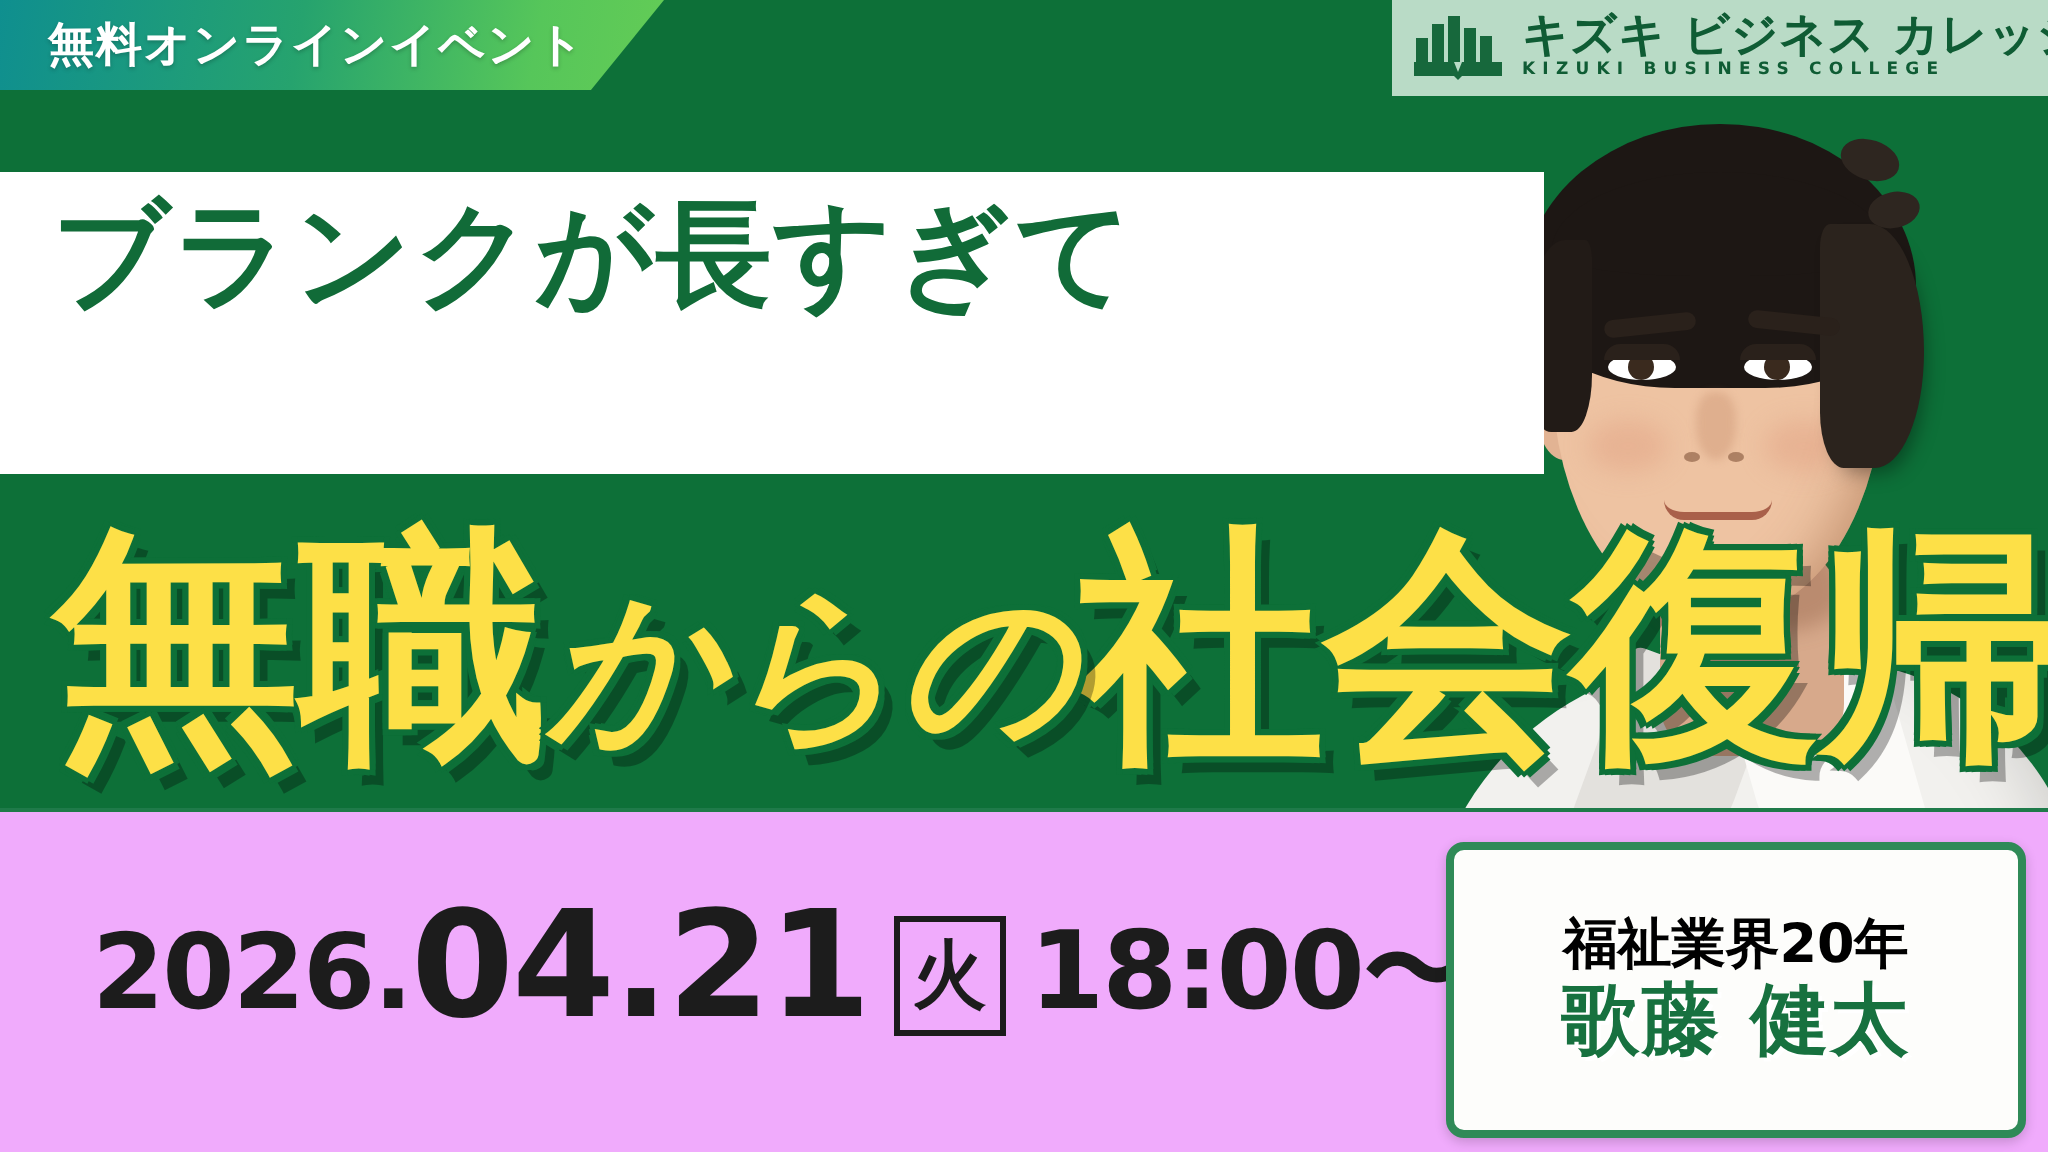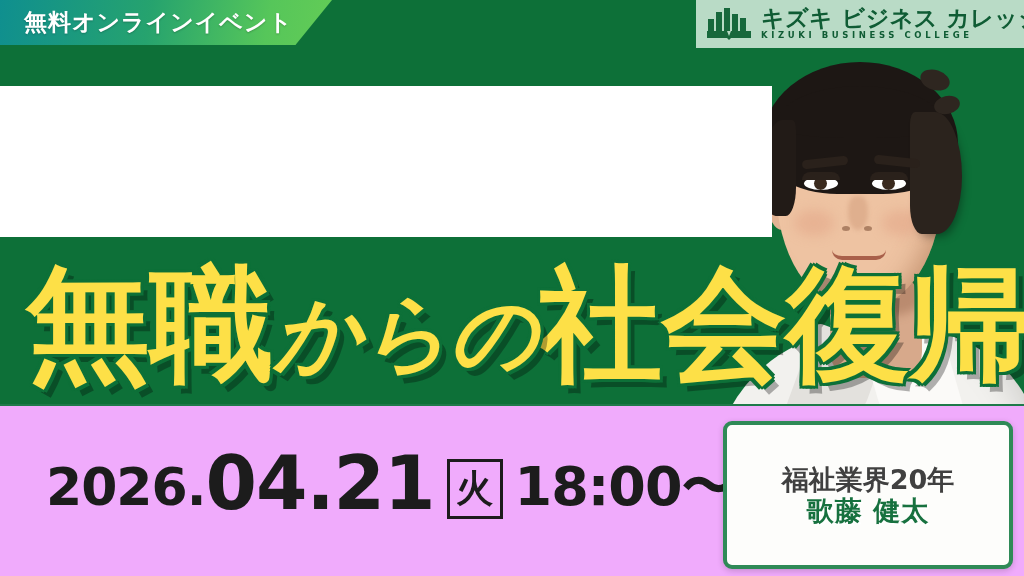--- a/index.html
+++ b/index.html
@@ -185,24 +185,24 @@
   .d-time{ font-size:54px; letter-spacing:-1px; }
 
   
   .speaker{
     position:absolute; left:723px; top:421px; width:290px; height:148px;
     background:#fdfdfb; border:4px solid #2f8a57; border-radius:9px;
     display:flex; flex-direction:column; align-items:center;
     justify-content:center; gap:2px; overflow:hidden;
     box-shadow:0 2px 6px rgba(0,0,0,.18);
   }
-  .sp-role1{ font-size:27px; font-weight:bold; color:#404040; line-height:1.08; white-space:nowrap; }
+  .sp-role1{ font-size:27px; font-weight:bold; color:#000000; line-height:1.08; white-space:nowrap; }
   .sp-role2{ font-size:27px; font-weight:bold; color:#131313; line-height:1.08; white-space:nowrap; }
   .sp-name{
-    font-size:27px; font-weight:bold; color:#17713f; line-height:1.05;
+    font-size:39px; font-weight:bold; color:#17713f; line-height:1.05;
     white-space:nowrap; letter-spacing:1px; margin-top:1px;
     text-shadow:2px 2px 0 rgba(255,255,255,.9);
   }
 </style>
 </head>
 <body>
 
 <div class="stage">
 
   <div class="photo-wrap">
@@ -252,20 +252,21 @@
       <rect x="34" y="11" width="6" height="13" fill="#17683c"></rect>
       <path d="M1 24 H21 L23 29 L25 24 H45 V31 H25 L23 33 L21 31 H1 Z" fill="#17683c"></path>
     </svg>
     <div class="logo-text">
       <div class="logo-jp">キズキ ビジネス カレッジ</div>
       <div class="logo-en">KIZUKI BUSINESS COLLEGE</div>
     </div>
   </div>
 
   <div class="subbox">
+    <div class="sub1">ブランクが長すぎて</div>
   </div>
 
   <div class="main-line">
     <span class="mh mh-big">無職</span>
     <span class="mh mh-small">からの</span>
     <span class="mh mh-big">社会復帰</span>
   </div>
 
   <div class="datebar">
     <div class="date-row">

